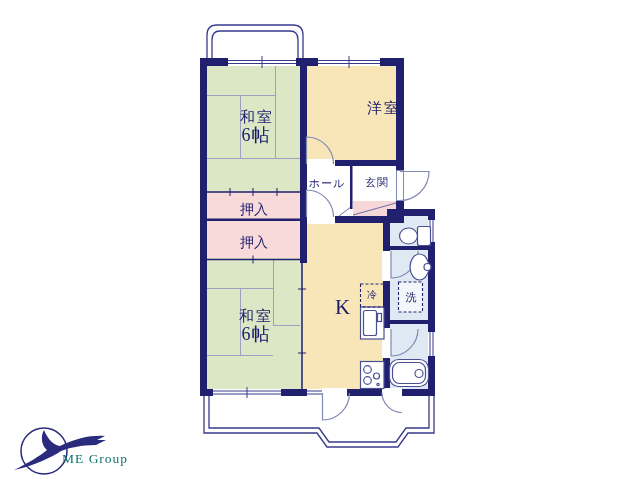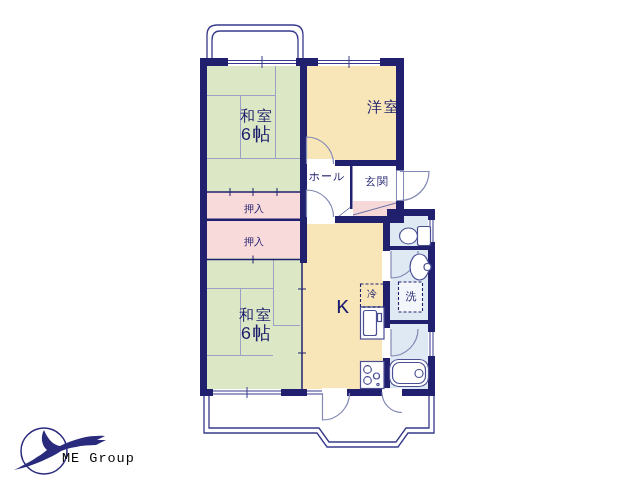--- a/index.html
+++ b/index.html
@@ -1,26 +1,26 @@
 <!DOCTYPE html>
 <html><head>
 <meta charset="utf-8">
 <style>
   html,body{margin:0;padding:0;background:#ffffff;}
   .stage{position:relative;width:572px;height:480px;background:#ffffff;overflow:hidden;
-         font-family:Liberation Mono, monospace;}
+         font-family:Liberation Serif, serif;}
   .stage svg{position:absolute;left:0;top:0;}
   .lbl{position:absolute;transform:translate(-50%,-50%);color:#1b1b6b;white-space:nowrap;
        text-align:center;line-height:1;}
   .lbl-room{font-size:15px;letter-spacing:2px;font-weight:500;}
   .lbl-size{font-size:18px;letter-spacing:1px;font-weight:500;}
   .lbl-small{font-size:11px;letter-spacing:1px;font-weight:500;}
-  .lbl-tiny{font-size:10px;font-weight:500;}
+  .lbl-tiny{font-size:14px;font-weight:500;}
   .lbl-k{font-size:21px;font-weight:500;letter-spacing:1px;}
-  .lbl-logo{font-size:13.5px;color:#000000;letter-spacing:1px;transform:translate(0,-50%);}
+  .lbl-logo{font-size:13.5px;color:#0f766e;letter-spacing:1px;transform:translate(0,-50%);}
 </style>
 </head>
 <body>
 
 <div class="stage">
 
 <svg width="640" height="480" viewBox="0 0 640 480">
 
   <g fill="none" stroke="#383a8c" stroke-width="1.3">
     <path d="M207,66 L207,35 Q207,25 217,25 L293,25 Q303,25 303,35 L303,66"></path>
@@ -172,21 +172,21 @@
     <circle cx="44" cy="451" r="23" fill="none" stroke="#2b2b7e" stroke-width="1.5"></circle>
     <path fill="#2b2b7e" d="M14,470 C28,463 40,456 47,450 C42,446 40,437 44,430 C48,440 54,445 60,446
              C76,438 92,435 105,436 L97,440 L106,440 L96,445 C82,445 68,448 61,451
              C52,457 34,466 14,470 Z"></path>
   </g>
 </svg>
 
 <span class="lbl lbl-room" style="left:257px;top:117px;">和室</span>
 <span class="lbl lbl-size" style="left:256px;top:135px;">6帖</span>
 <span class="lbl lbl-room" style="left:352px;top:108px;margin-left:32px;">洋室</span>
-<span class="lbl lbl-small" style="left:327px;top:177px;">ホール</span>
+<span class="lbl lbl-small" style="left:327px;top:183px;">ホール</span>
 <span class="lbl lbl-small" style="left:377px;top:182px;text-align:center;">玄関</span>
 <span class="lbl lbl-tiny" style="left:254px;top:210px;">押入</span>
 <span class="lbl lbl-tiny" style="left:254px;top:243px;">押入</span>
 <span class="lbl lbl-room" style="left:256px;top:316px;">和室</span>
 <span class="lbl lbl-size" style="left:256px;top:334px;">6帖</span>
 <span class="lbl lbl-k" style="left:343px;top:307px;">K</span>
 <span class="lbl" style="left:372px;top:295px;font-size:10px;">冷</span>
 <span class="lbl" style="left:411px;top:297px;font-size:11px;">洗</span>
 <span class="lbl lbl-logo" style="left:62px;top:459px;">ME Group</span>
 

